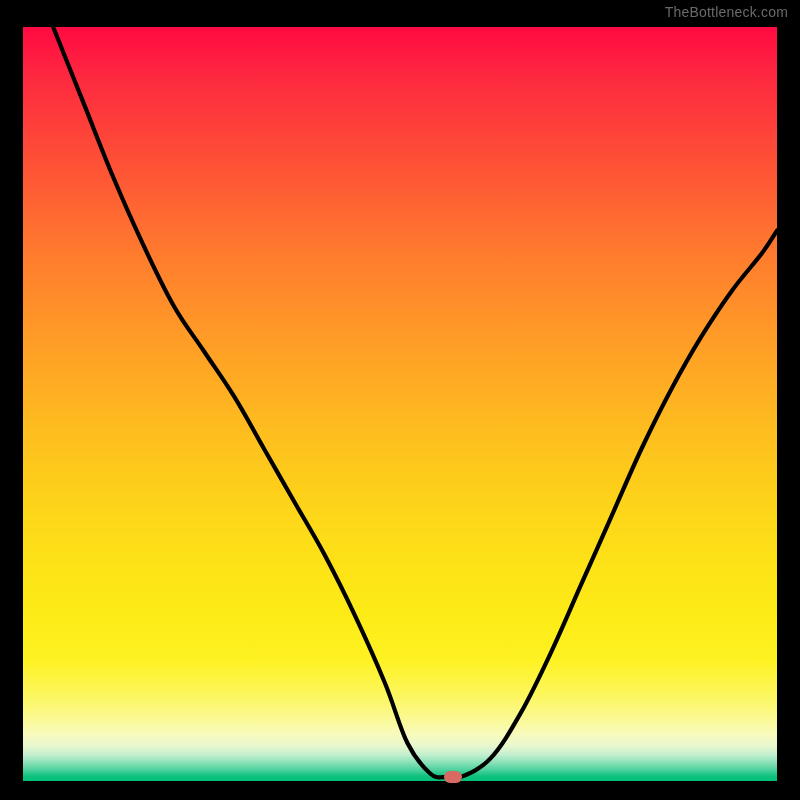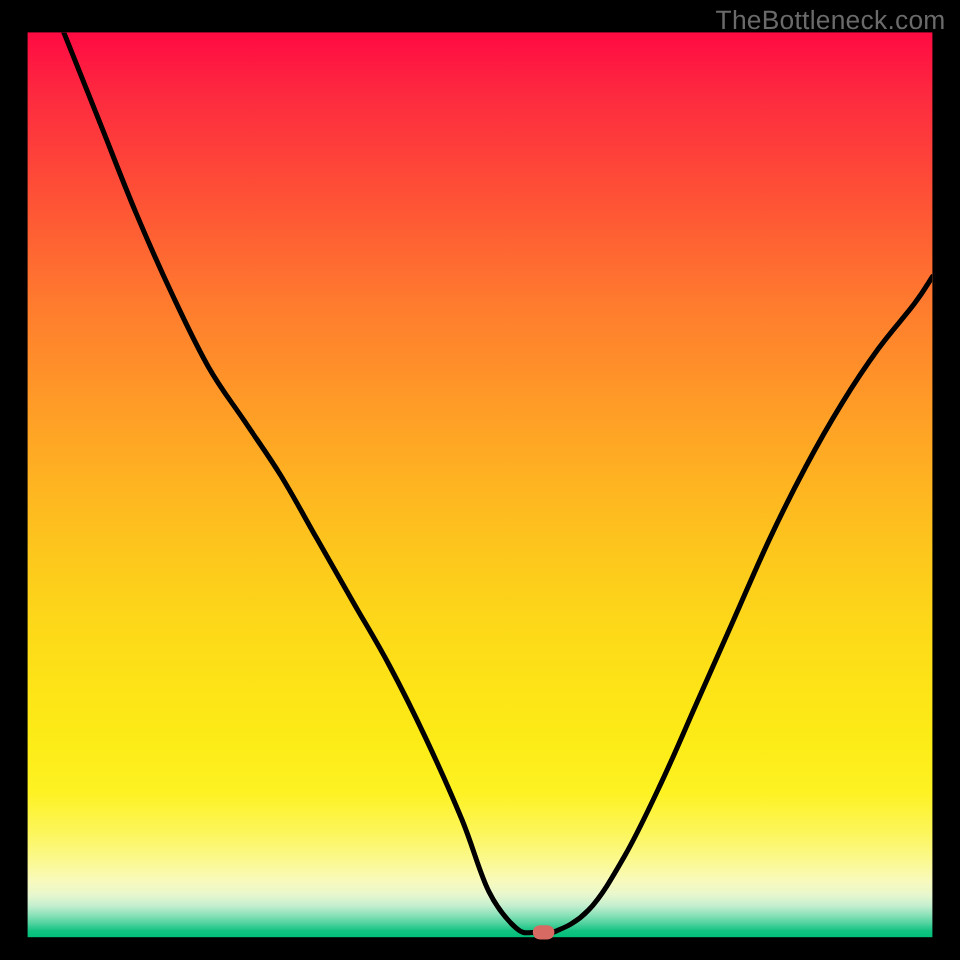--- a/index.html
+++ b/index.html
@@ -17,21 +17,21 @@
     left: 0;
     width: 800px;
     height: 800px;
     background: #000;
   }
   .watermark {
     position: absolute;
     top: 4px;
     right: 12px;
     color: #6a6a6a;
-    font-size: 22px;
+    font-size: 14px;
     font-weight: 500;
     letter-spacing: 0.2px;
     z-index: 10;
   }
   .plot {
     position: absolute;
     left: 23px;
     top: 27px;
     width: 754px;
     height: 754px;

